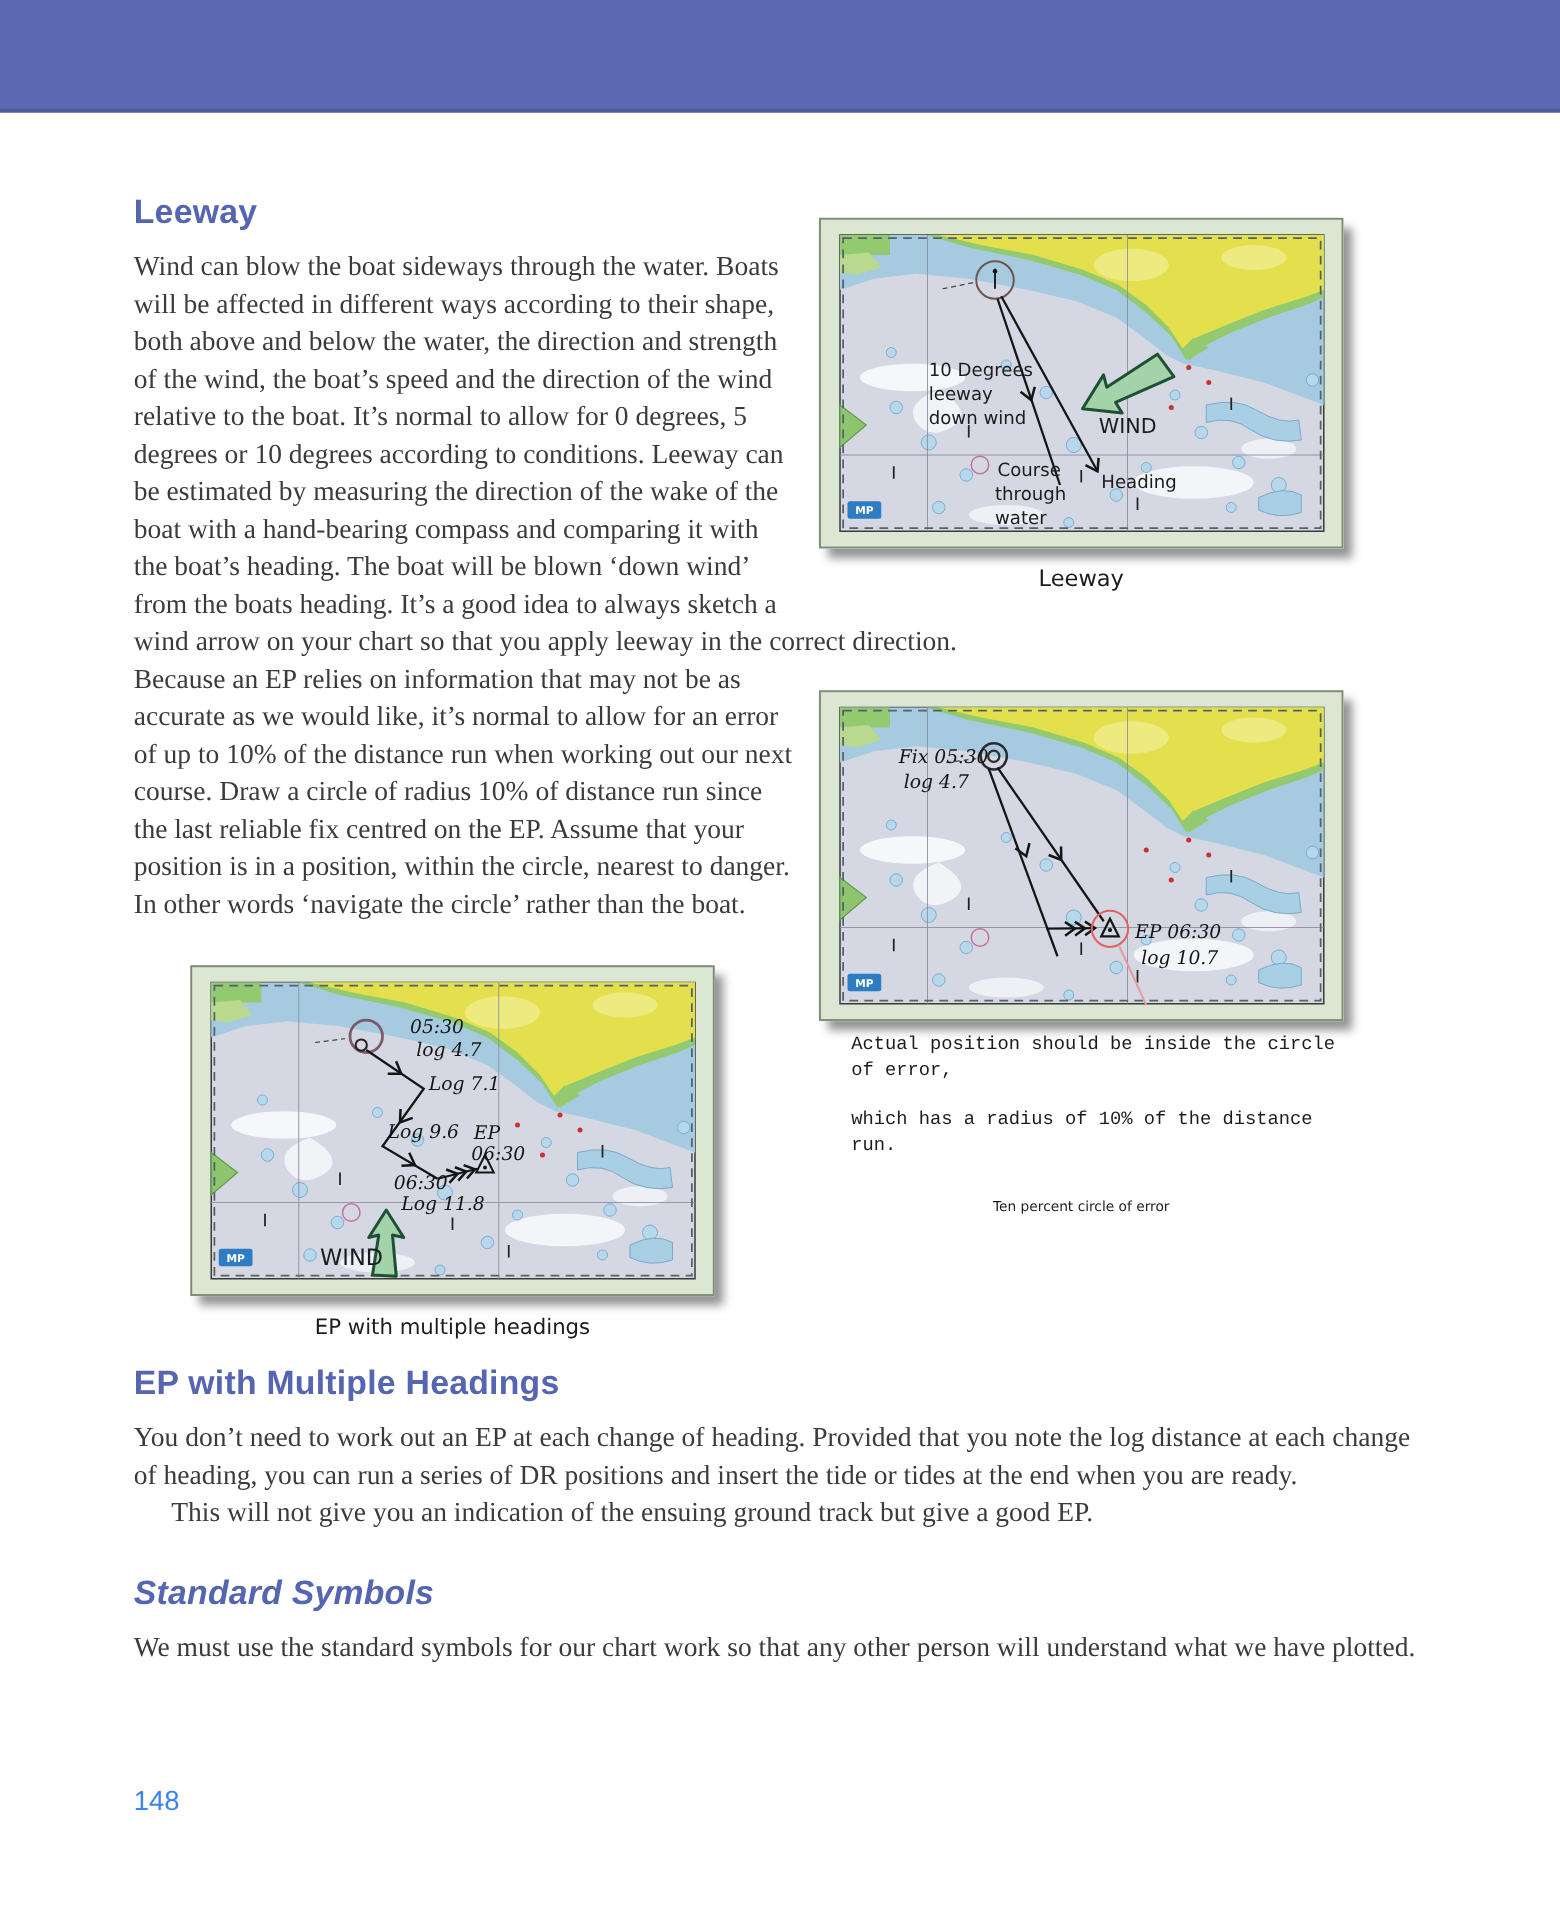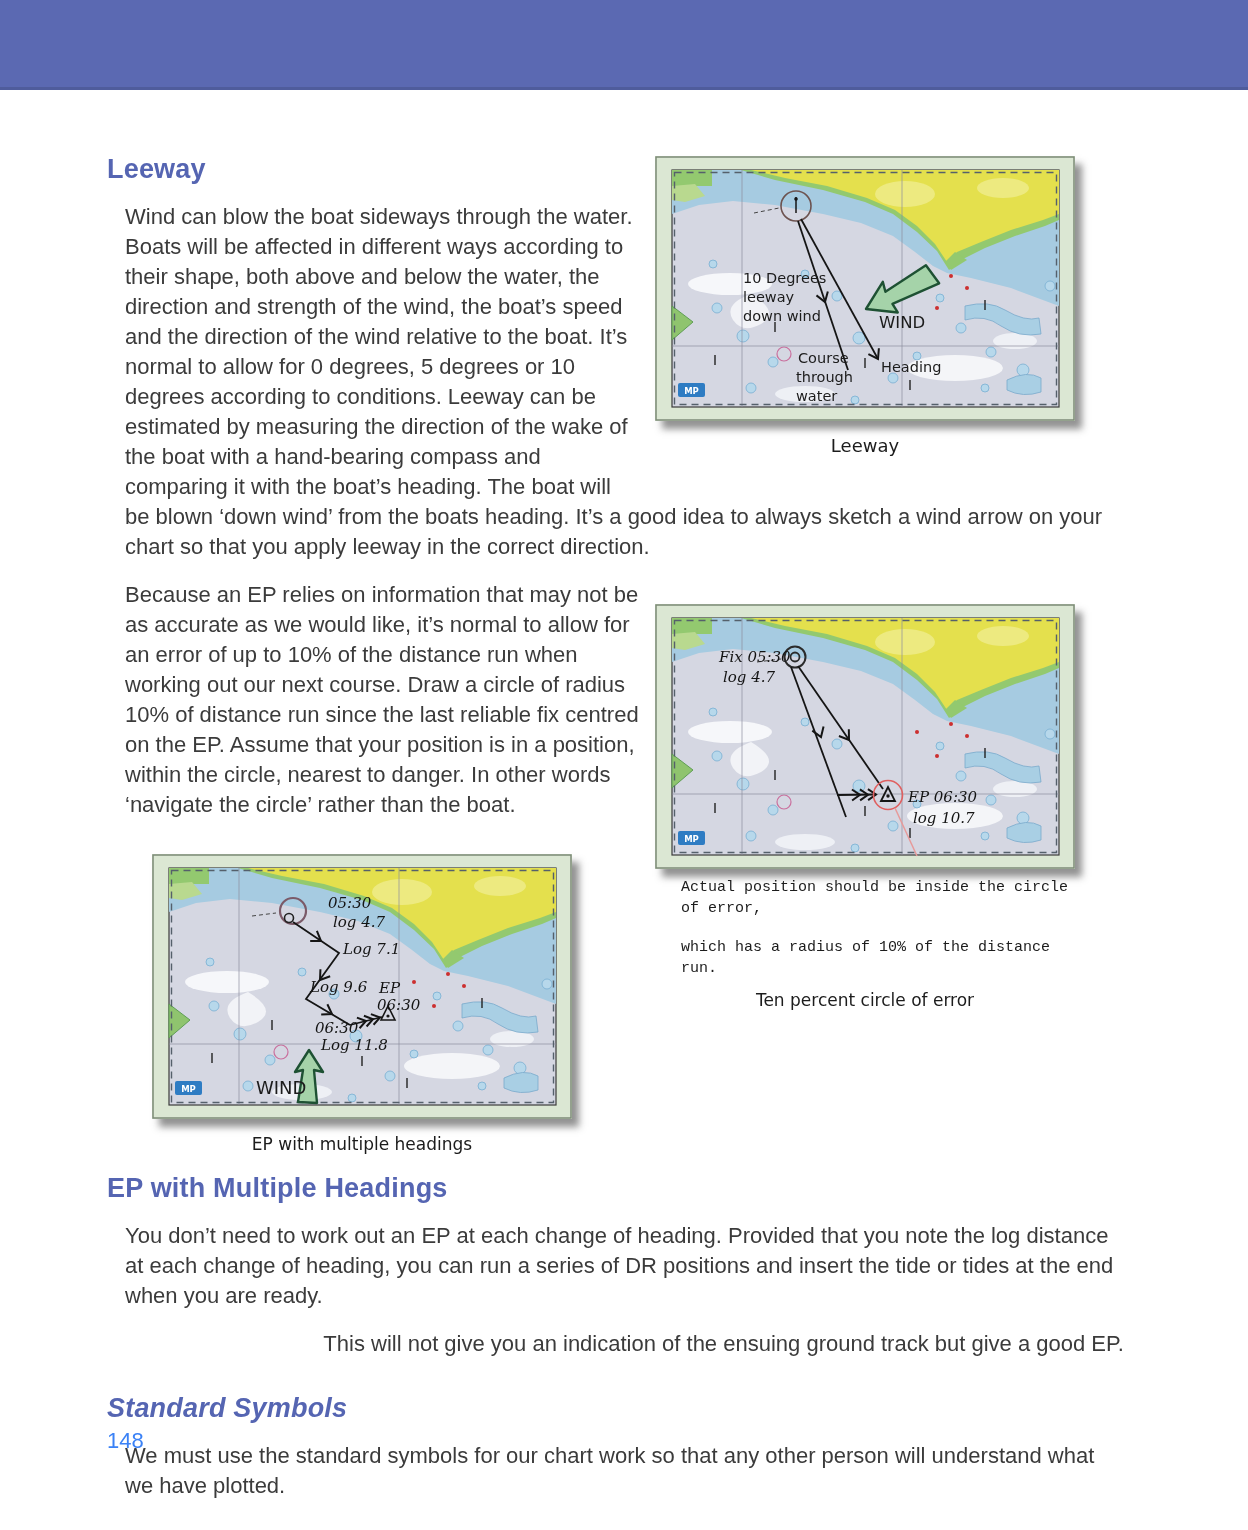--- a/index.html
+++ b/index.html
@@ -9,22 +9,22 @@
     font-family:"Liberation Sans", sans-serif; color:#3b3b3b; overflow:hidden;
   }
   .topbar { height:90px; background:#5b69b2; border-bottom:3px solid #4f5c9c; }
   .content { padding:64px 106px 0 107px; font-size:22px; line-height:30px; }
   h2 {
     color:#5565b2; font-size:27px; line-height:30px; font-weight:bold;
     margin:34px 0 14px 0; letter-spacing:0.2px;
   }
   h2.first { margin-top:0; }
   h2.italic { font-style:italic; }
-  p { margin:18px; }
-  p.indent { text-indent:30px;text-align:right; }
+  p { margin:0;font-family:Liberation Serif, serif; }
+  p.indent { text-indent:30px; }
   .fig { float:right; width:420px; margin:0 67px 14px 16px; }
   .fig.fig2 { margin-top:24px; }
   .fig svg.chart { display:block; width:420px; height:265px; box-shadow:7px 8px 7px rgba(40,40,40,0.5); background:#dbe7d3; }
   .figcap {
     text-align:center; font-size:18px; color:#1c1c1c; margin-top:10px;
     font-family:"DejaVu Sans", sans-serif;
   }
   .fignote {
     font-size:15px; line-height:21px; color:#1c1c1c; margin:8px 0 0 26px;
     font-family:Liberation Mono, monospace;
@@ -107,21 +107,21 @@
     </symbol>
   </defs>
 </svg>
 
 <div class="page">
   <div class="topbar"></div>
 
   <div class="content">
 
     <section>
-      <figure class="fig" style="margin-top:2px;">
+      <figure class="fig" style="margin-top:20px;">
         <svg class="chart" viewBox="0 0 420 265">
           <use href="#chartbase"></use>
           <g>
             <circle cx="141" cy="50" r="15" fill="none" stroke="#6d5350" stroke-width="1.6"></circle>
             <line x1="141" y1="41" x2="141" y2="57" stroke="#151515" stroke-width="1.5"></line>
             <circle cx="141" cy="43" r="1.8" fill="#151515"></circle>
             <line x1="99" y1="57" x2="124" y2="52" stroke="#444" stroke-width="1" stroke-dasharray="4 3"></line>
           </g>
           <g>
             <line class="tl" x1="143" y1="65" x2="193" y2="214"></line>
@@ -178,21 +178,21 @@
           </g>
           <circle class="redring" cx="233" cy="191" r="14.5"></circle>
           <line class="redline" x1="240" y1="204" x2="262" y2="252"></line>
           <text class="script" x="64" y="58">Fix 05:30</text>
           <text class="script" x="68" y="78">log 4.7</text>
           <text class="script" x="253" y="198">EP 06:30</text>
           <text class="script" x="258" y="219">log 10.7</text>
         </svg>
         <div class="fignote">Actual position should be inside the circle of error,</div>
         <div class="fignote" style="margin-top:18px;">which has a radius of 10% of the distance run.</div>
-        <figcaption class="figcap" style="margin-top:6px;font-size:17px;">Ten percent circle of error</figcaption>
+        <figcaption class="figcap" style="margin-top:24px;font-size:11px;">Ten percent circle of error</figcaption>
       </figure>
       <p>Because an EP relies on information that may not be as accurate as we would like, it’s normal to allow for an error of up to 10% of the distance run when working out our next course. Draw a circle of radius 10% of distance run since the last reliable fix centred on the EP. Assume that your position is in a position, within the circle, nearest to danger. In other words ‘navigate the circle’ rather than the boat.</p>
     </section>
 
     <section>
       <figure class="fig">
         <svg class="chart" viewBox="0 0 420 265">
           <use href="#chartbase"></use>
           <g>
             <circle cx="141" cy="57" r="13" fill="none" stroke="#7b5a68" stroke-width="2.2"></circle>

